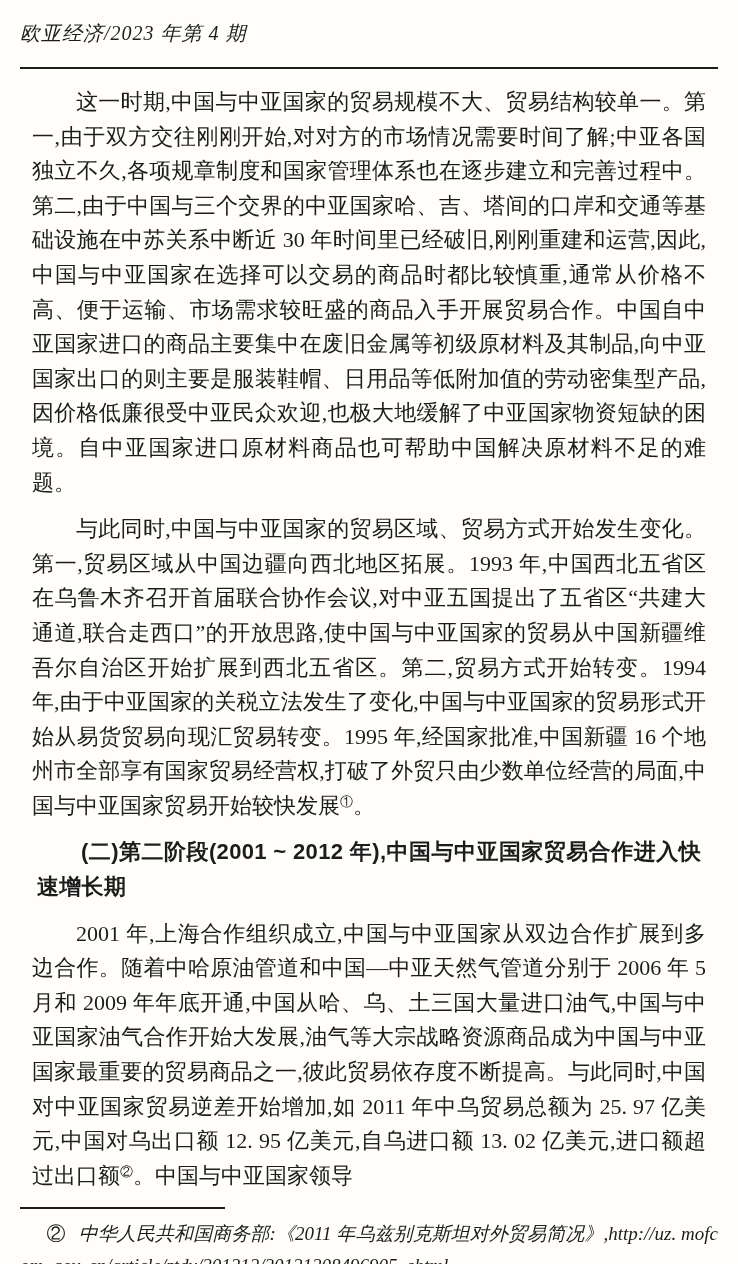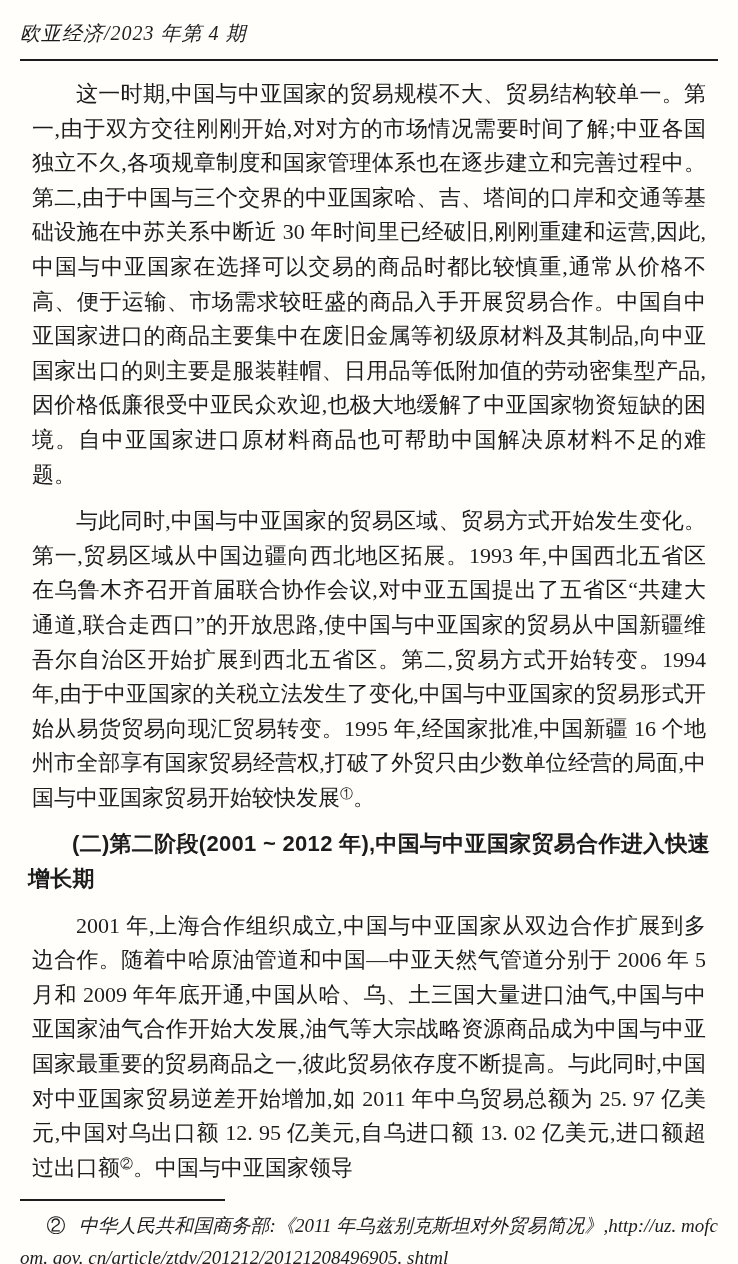--- a/index.html
+++ b/index.html
@@ -12,21 +12,21 @@
     background: #fffefb;
     color: #1c1c1c;
     padding: 0 20px;
     overflow: hidden;
     font-family: "Liberation Serif", "DejaVu Serif", serif;
   }
 
   
   .running-header {
     padding-top: 20px;
-    padding-bottom: 12px;
+    padding-bottom: 20px;
     border-bottom: 2px solid #1c1c1c;
     font-size: 20px;
     font-style: italic;          
     letter-spacing: 1px;
   }
 
   
   .body-text {
     margin-top: 16px;
     font-size: 22px;
@@ -34,21 +34,21 @@
     text-align: justify;
     text-justify: inter-ideograph;
   }
   .body-text p {
     margin: 12px;
     text-indent: 2em;
   }
   p.section-heading {
     font-family: "Liberation Sans", "DejaVu Sans", sans-serif;
     font-weight: 700;
-    margin: 3px 8px;
+    margin: 3px 17px;
     letter-spacing: 0.3px;
   }
   .fnref {
     font-size: 13px;
     line-height: 0;
     vertical-align: 7px;
   }
 
   
   .fn-separator {

